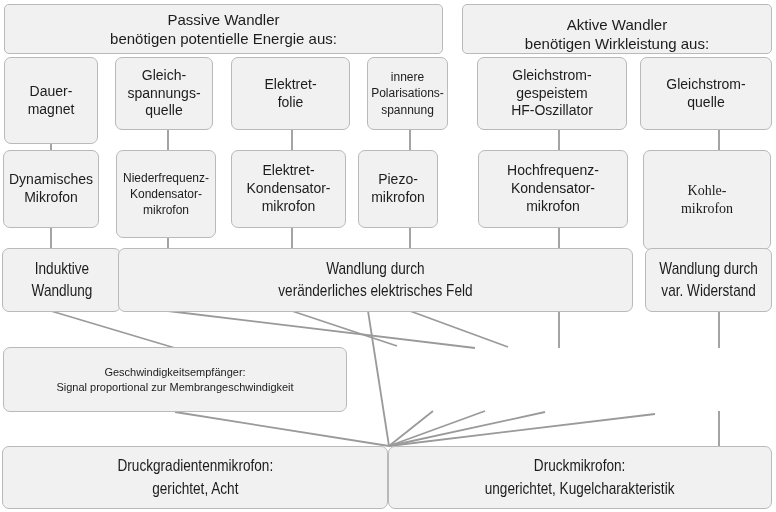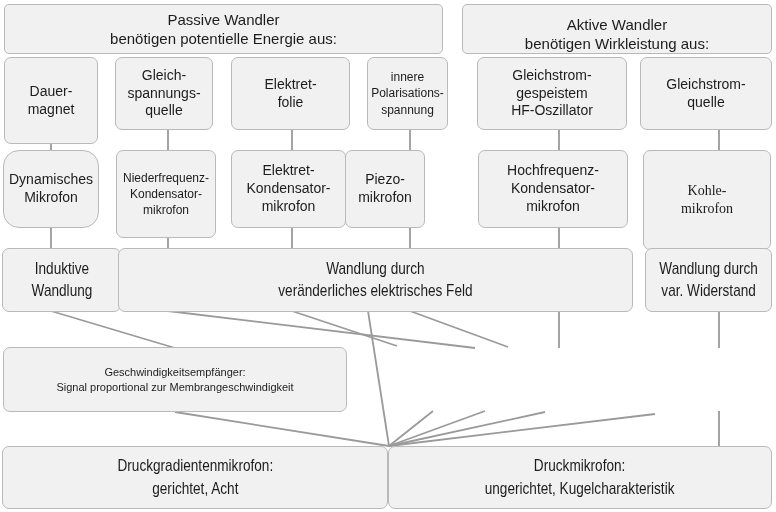--- a/index.html
+++ b/index.html
@@ -100,35 +100,35 @@
   <div class="node" style="left:477px;top:57px;width:150px;height:73px;">
     <div class="txt fs14">Gleichstrom-
 gespeistem
 HF-Oszillator</div>
   </div>
   <div class="node" style="left:640px;top:57px;width:132px;height:73px;">
     <div class="txt fs14">Gleichstrom-
 quelle</div>
   </div>
 
-  <div class="node" style="left:3px;top:150px;width:96px;height:78px;border-radius:16px;">
+  <div class="node" style="left:3px;top:150px;width:96px;height:78px;">
     <div class="txt fs14">Dynamisches
 Mikrofon</div>
   </div>
   <div class="node" style="left:116px;top:150px;width:100px;height:88px;align-items:center;">
     <div class="txt fs11">Niederfrequenz-
 Kondensator-
 mikrofon</div>
   </div>
   <div class="node" style="left:231px;top:150px;width:115px;height:78px;">
     <div class="txt fs14">Elektret-
 Kondensator-
 mikrofon</div>
   </div>
-  <div class="node" style="left:345px;top:150px;width:80px;height:78px;">
+  <div class="node" style="left:358px;top:150px;width:80px;height:78px;">
     <div class="txt fs14">Piezo-
 mikrofon</div>
   </div>
   <div class="node" style="left:478px;top:150px;width:150px;height:78px;">
     <div class="txt fs14">Hochfrequenz-
 Kondensator-
 mikrofon</div>
   </div>
   <div class="node" style="left:643px;top:150px;width:128px;height:100px;font-family:Liberation Serif, serif;">
     <div class="txt fs14">Kohle-

